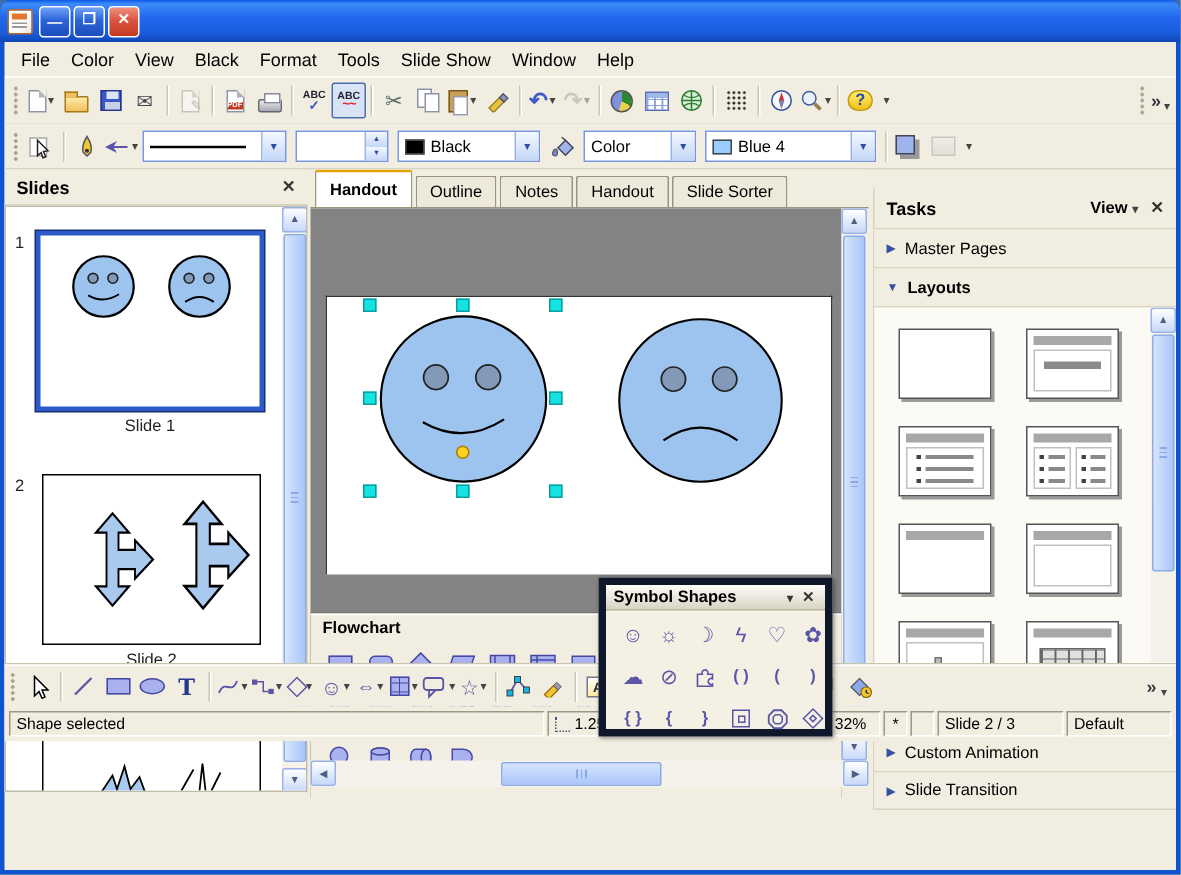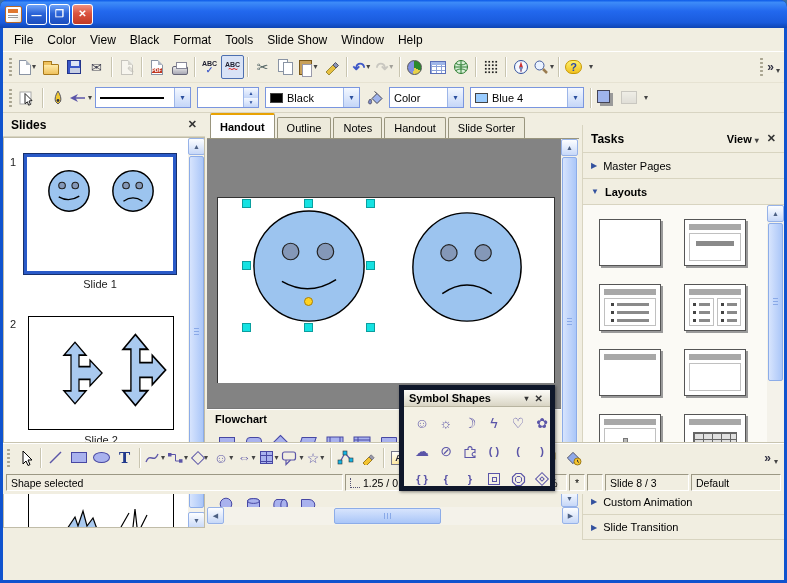--- a/index.html
+++ b/index.html
@@ -872,21 +872,21 @@
           <span>3.50 x 3.50</span>
         </span>
       <span class="sf ctr" style="width:40px">
           <span>32%</span>
         </span>
       <span class="sf ctr" style="width:16px">
           <span>*</span>
         </span>
       <span class="sf" style="width:16px"></span>
       <span class="sf" style="width:84px">
-          <span>Slide 8 / 3</span>
-        </span>
-      <span class="sf" style="width:90px">
+          <span>Slide 2 / 3</span>
+        </span>
+      <span class="sf" style="width:70px">
           <span>Default</span>
         </span>
     </div>
 
   </div>
 </div>
 
 </body></html>

